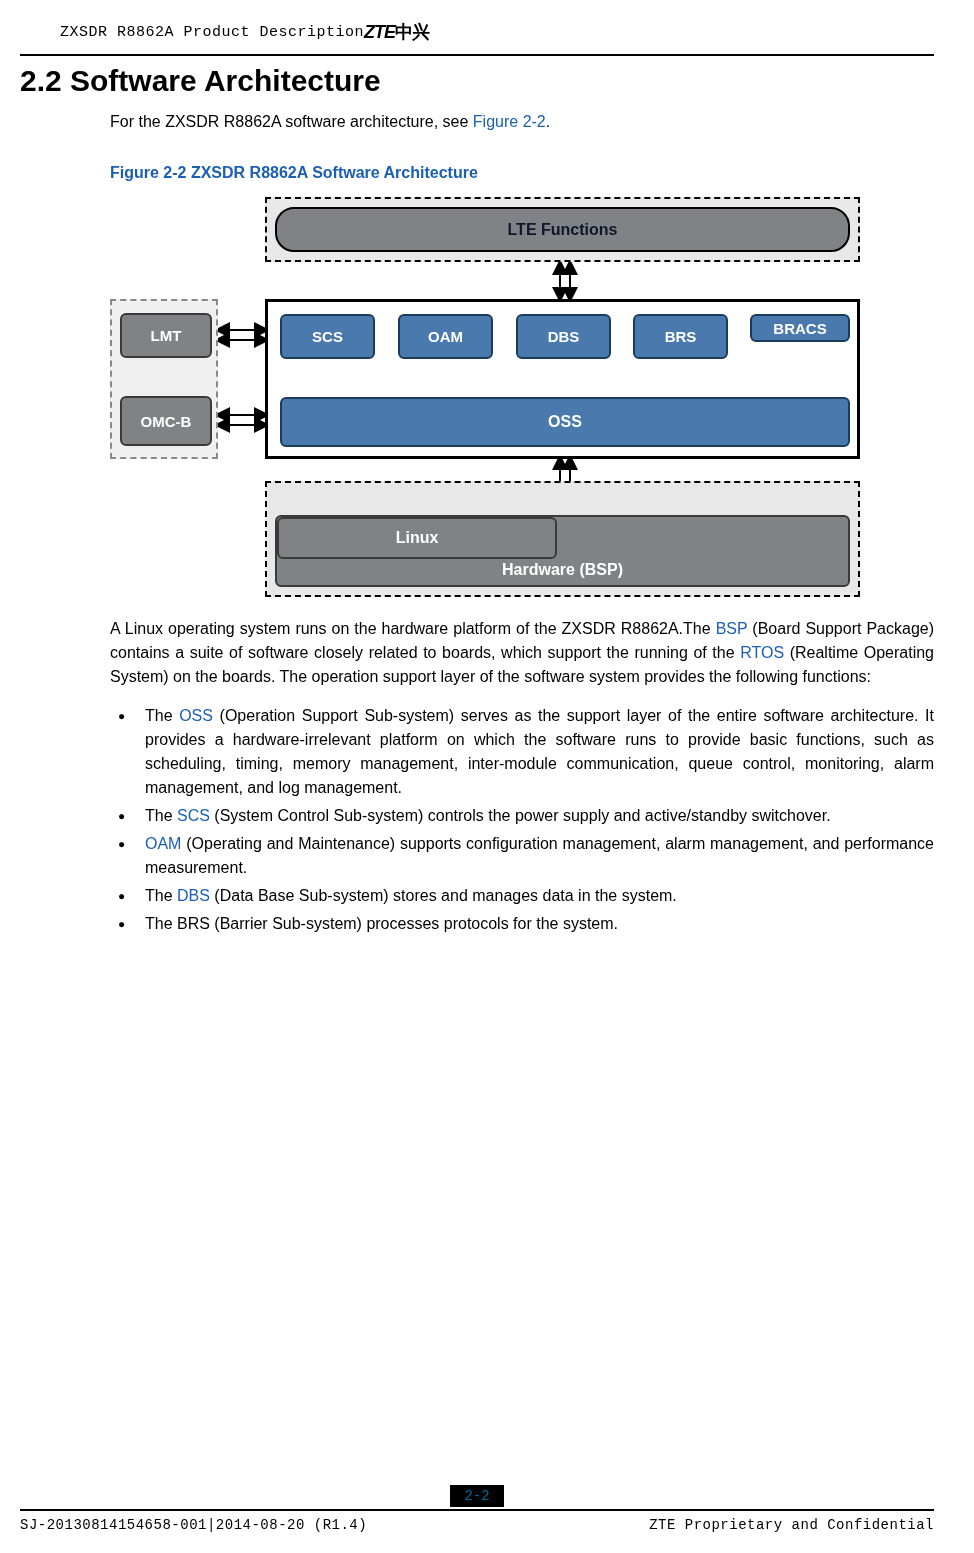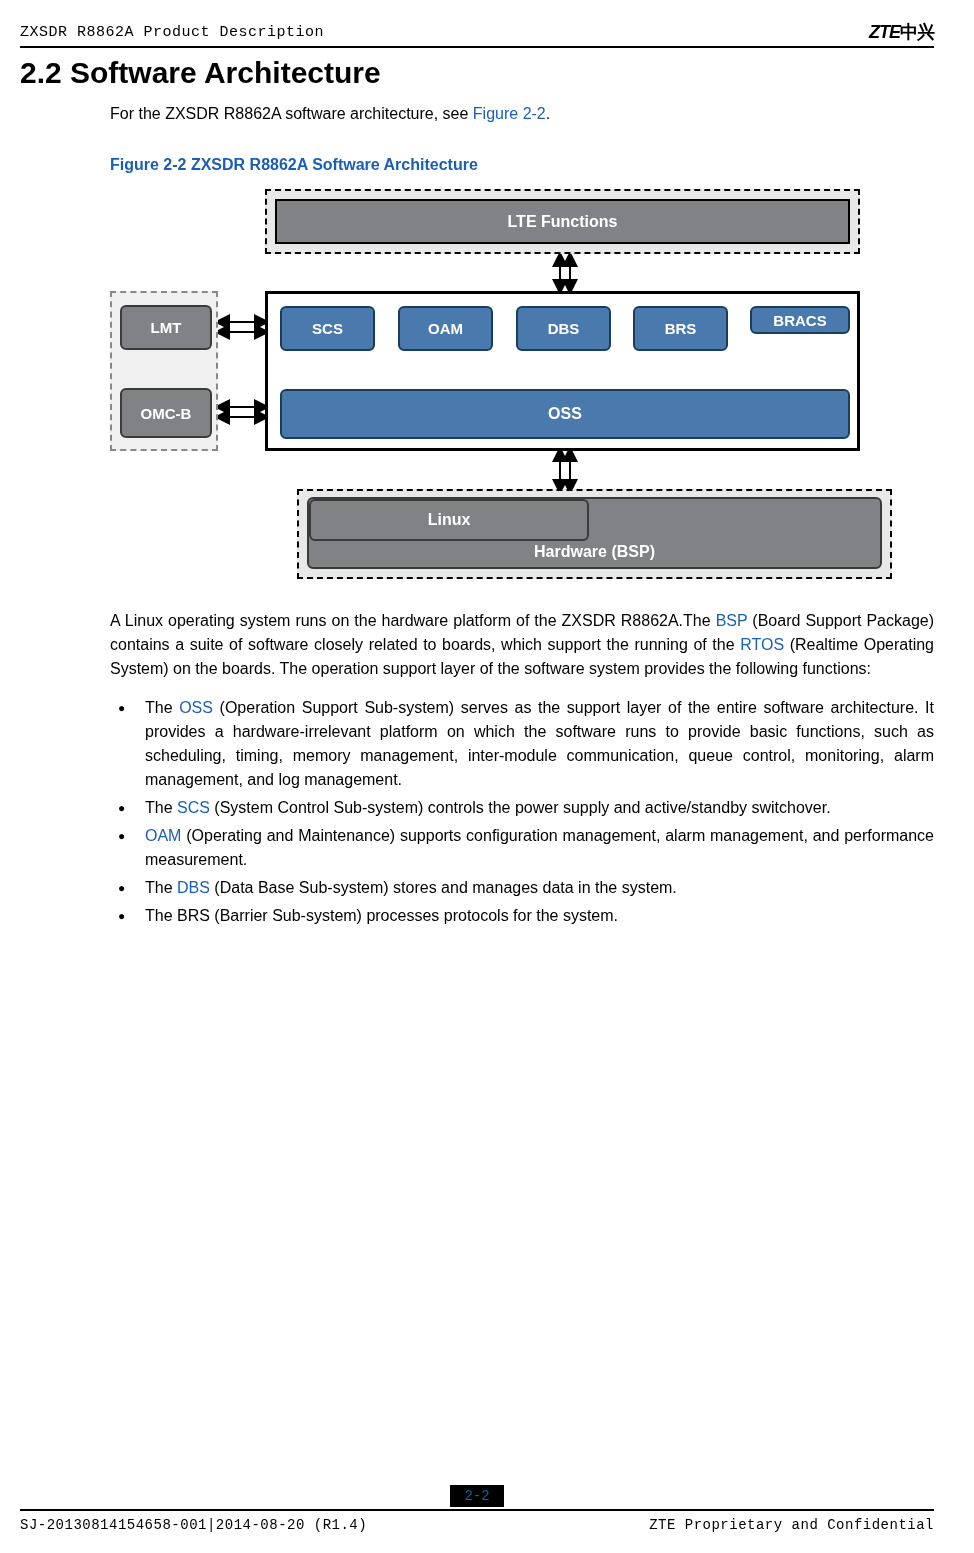--- a/index.html
+++ b/index.html
@@ -14,23 +14,23 @@
       margin: 0 auto;
       padding: 0;
     }
     .page {
       padding: 20px 40px 0 20px;
       min-height: 1553px;
       position: relative;
     }
     .header {
       display: flex;
-      justify-content: space-between;
-      align-items: center;
-      padding-bottom: 2px;
+      align-items: center;
+      padding-bottom: 10px;
+      margin-left: 40px;
     }
     .doc-title {
       font-family: "Courier New", monospace;
       font-size: 15px;
       letter-spacing: 0.5px;
     }
     .logo {
       font-size: 18px;
       font-weight: bold;
       font-style: italic;
@@ -85,25 +85,25 @@
       height: 65px;
     }
     .lte-inner {
       position: absolute;
       left: 8px;
       top: 8px;
       right: 8px;
       bottom: 8px;
       background: #808285;
       border: 2px solid #000;
-      border-radius: 0;
+      border-radius: 19px;
       display: flex;
       align-items: center;
       justify-content: center;
-      color: #ffffff;
+      color: #0f172a;
       font-weight: bold;
       font-size: 16px;
     }
     .main-box {
       position: absolute;
       left: 155px;
       top: 102px;
       width: 595px;
       height: 160px;
       border: 3px solid #000;
@@ -151,24 +151,23 @@
       font-weight: bold;
       font-size: 15px;
       display: flex;
       align-items: center;
       justify-content: center;
     }
     .lmt { left: 8px; top: 12px; width: 92px; height: 45px; }
     .omcb { left: 8px; top: 95px; width: 92px; height: 50px; }
     .bottom-dashed {
       left: 155px;
-      top: 300px;
+      top: 284px;
       width: 595px;
-      height: 90px;
-      margin-left: 32px;
+      height: 116px;
     }
     .hardware-box {
       position: absolute;
       left: 8px;
       right: 8px;
       bottom: 8px;
       height: 72px;
       background: #808285;
       border: 2px solid #3a3a3a;
       border-radius: 6px;

